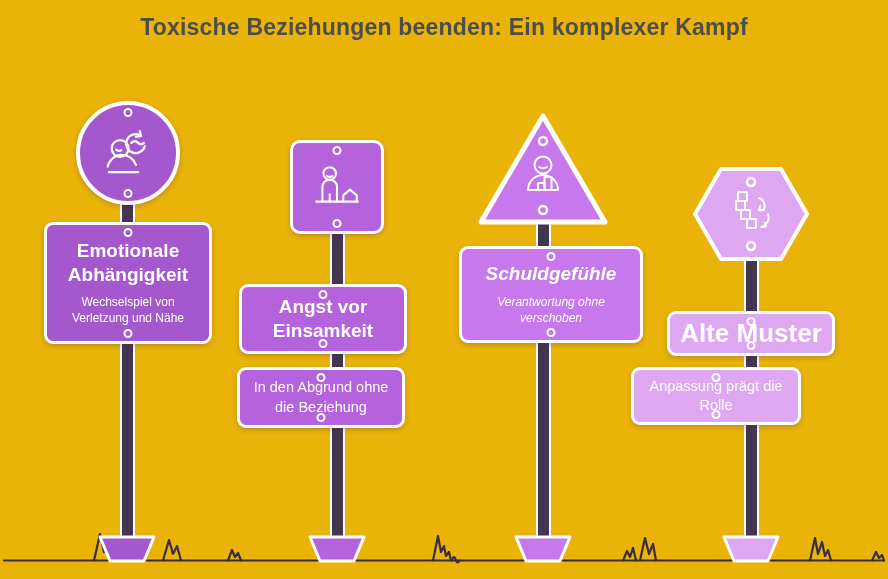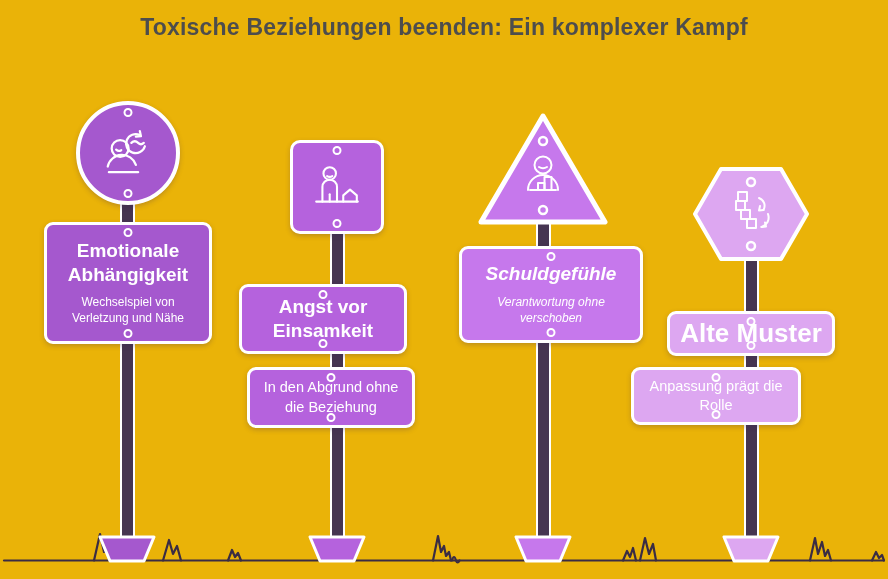--- a/index.html
+++ b/index.html
@@ -118,21 +118,21 @@
       <span class="screw top"></span>
       <span class="screw bottom"></span>
     </div>
 
     <div class="sign-box" style="left: 239px; top: 284px; width: 168px; height: 70px; background-color: rgb(181, 98, 221);">
       <span class="screw top"></span>
       <div class="heading">Angst vor Einsamkeit</div>
       <span class="screw bottom"></span>
     </div>
 
-    <div class="sign-box single" style="left: 247px; top: 367px; width: 168px; height: 61px; background-color: rgb(181, 98, 221);">
+    <div class="sign-box single" style="left: 237px; top: 367px; width: 168px; height: 61px; background-color: rgb(181, 98, 221);">
       <span class="screw top"></span>
       <div class="subtitle">In den Abgrund ohne die Beziehung</div>
       <span class="screw bottom"></span>
     </div>
 
     <svg class="base-svg" style="left:301px;top:534px;" width="72" height="30">
       <path d="M9 3 L63 3 L53 27 L19 27 Z" stroke="#ffffff" stroke-width="3" stroke-linejoin="round" fill="#b562dd"></path>
     </svg>
   </div>
 

